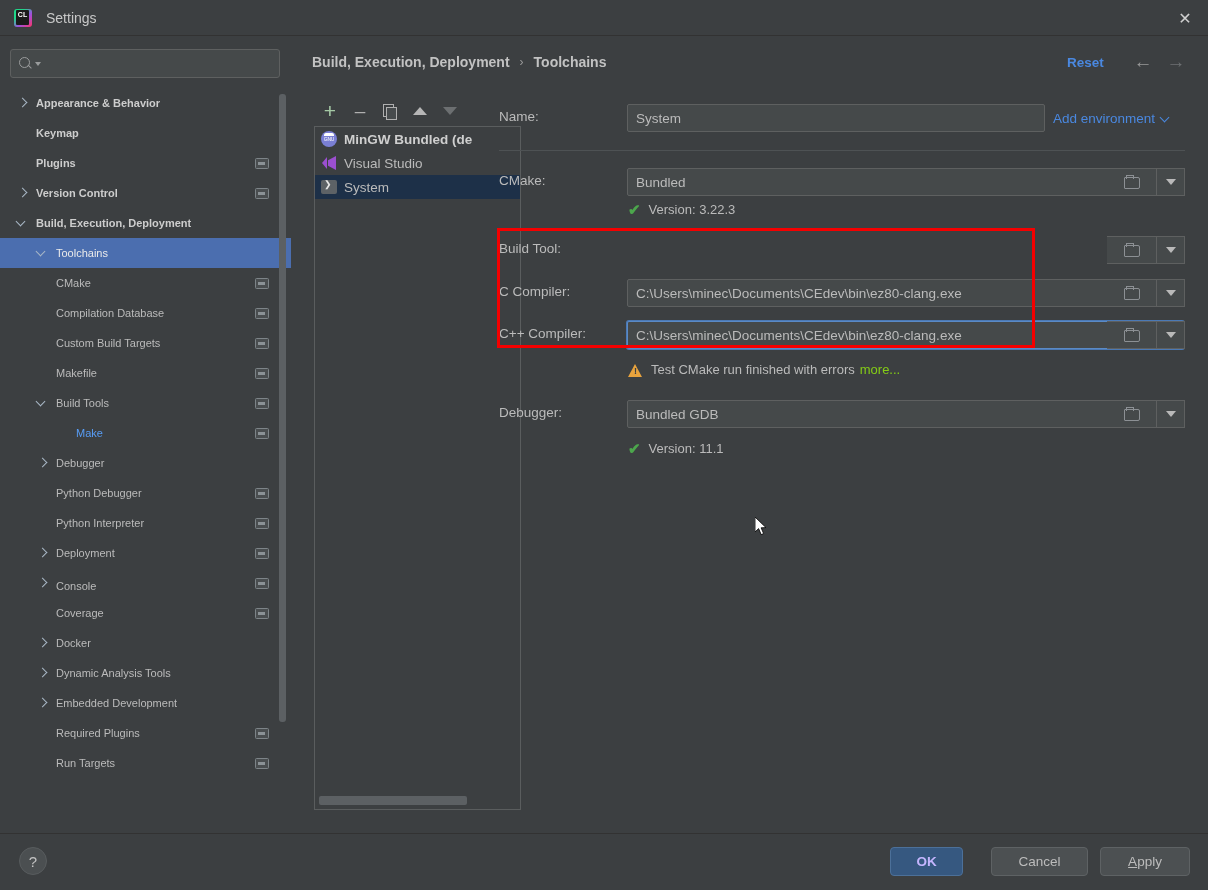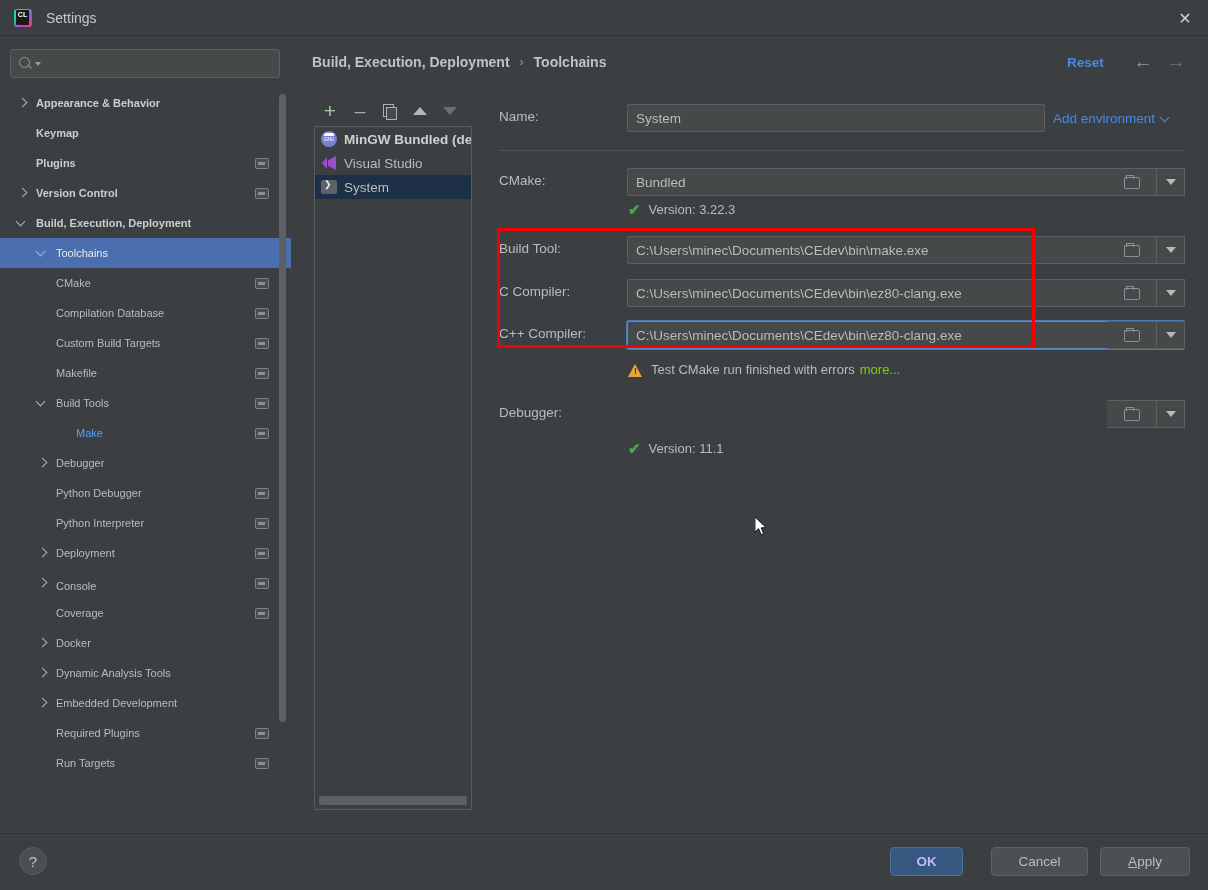--- a/index.html
+++ b/index.html
@@ -141,21 +141,21 @@
     content: ""; position: absolute; left: 11px; top: 8px; width: 9px; height: 11px;
     border: 1.4px solid #b0b0b0; background: #474b4d;
   }
   .tri-up, .tri-dn {
     width: 0; height: 0; border-left: 7px solid transparent; border-right: 7px solid transparent;
   }
   .tri-up { border-bottom: 8px solid #b6b6b6; }
   .tri-dn { border-top: 8px solid #6c6f71; }
 
   .tc-list {
-    position: absolute; left: 314px; top: 126px; width: 158px; height: 684px;
+    position: absolute; left: 314px; top: 126px; width: 207px; height: 684px;
     background: #3c3f41; border: 1px solid #5a5d5e;
   }
   .tc-row {
     height: 24px; display: flex; align-items: center; padding-left: 6px;
     white-space: nowrap; overflow: hidden; cursor: default;
   }
   .tc-row.selected { background: #1d3048; }
   .tc-row .tc-lbl { font-size: 13.5px; color: #bbbbbb; margin-left: 7px; }
   .tc-row.default .tc-lbl { font-weight: bold; color: #cfcfcf; }
   .ico-gnu {
@@ -482,21 +482,20 @@
             <span class="folder-ico"></span>
           </div>
         <div class="drop-btn">
             <span class="tri"></span>
           </div>
       </div>
     </div>
 
     <div class="frow" style="position:absolute; left:0; top:136px; width:700px;">
       <span class="flabel">Build Tool:</span>
-      <div class="finput" style="left:128px; width:557px;">C:\Users\minec\Documents\CEdev\bin\make.exe</div>
       <div class="combo-btns" style="left:608px;">
         <div class="browse-btn">
             <span class="folder-ico"></span>
           </div>
         <div class="drop-btn">
             <span class="tri"></span>
           </div>
       </div>
     </div>
 
@@ -521,20 +520,21 @@
             <span class="folder-ico"></span>
           </div>
         <div class="drop-btn">
             <span class="tri"></span>
           </div>
       </div>
     </div>
 
     <div class="frow" style="position:absolute; left:0; top:300px; width:700px;">
       <span class="flabel">Debugger:</span>
+      <div class="finput" style="left:128px; width:557px;">Bundled GDB</div>
       <div class="combo-btns" style="left:608px;">
         <div class="browse-btn">
             <span class="folder-ico"></span>
           </div>
         <div class="drop-btn">
             <span class="tri"></span>
           </div>
       </div>
     </div>
   </div>

